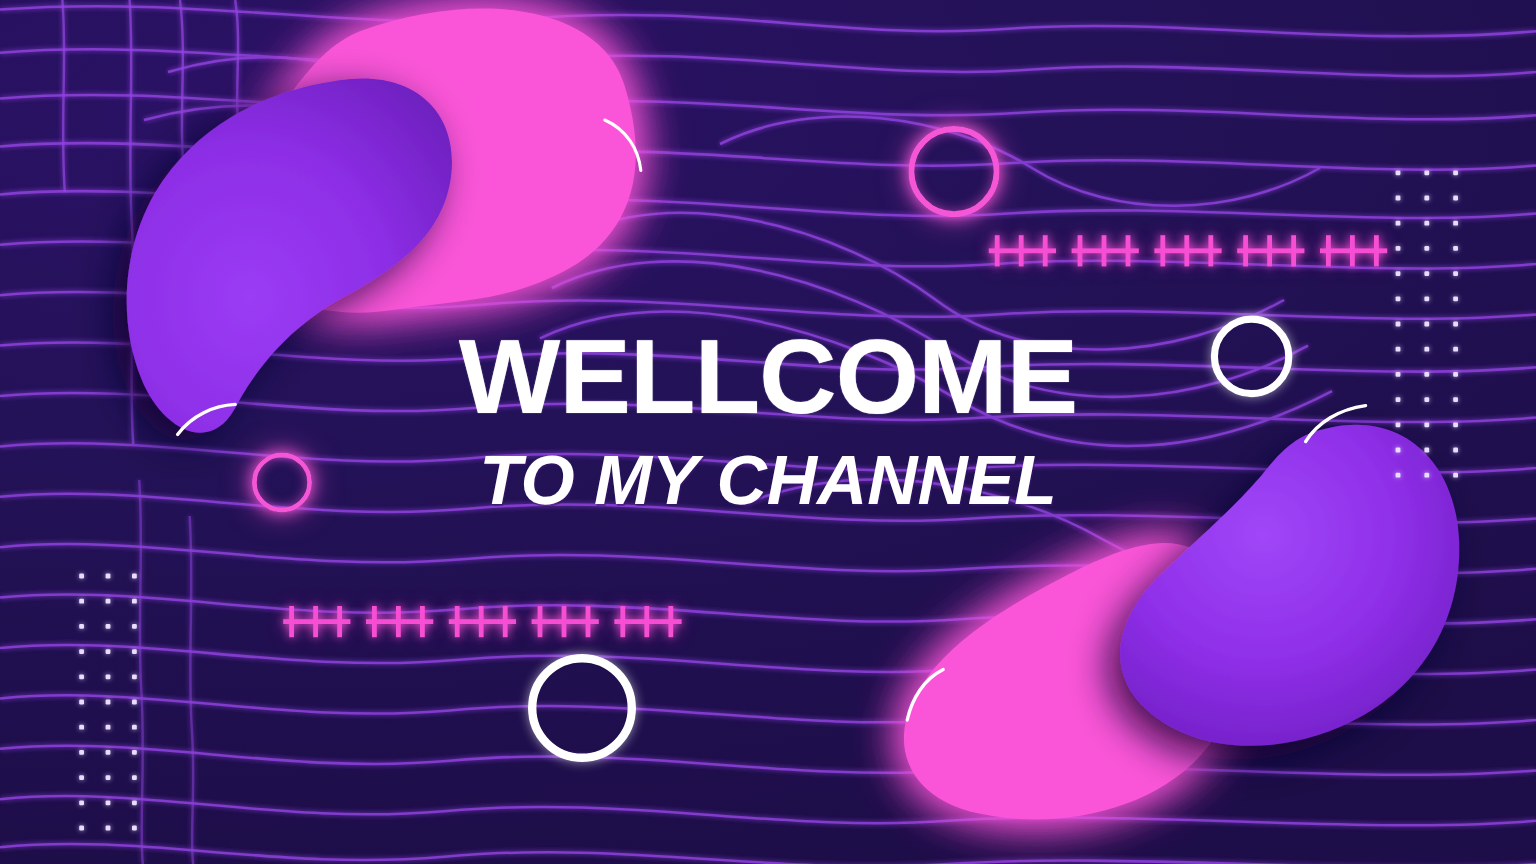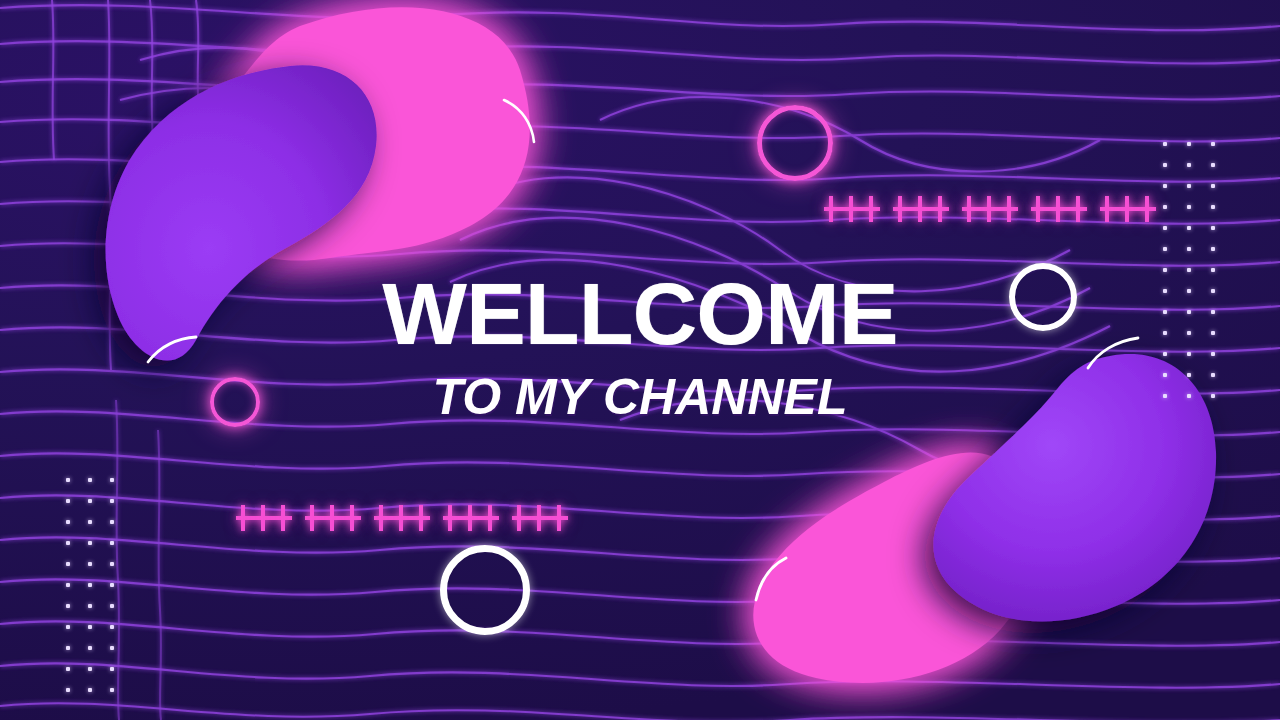--- a/index.html
+++ b/index.html
@@ -79,21 +79,21 @@
     line-height:.96;
     font-weight:bold;
     letter-spacing:-1px;
     transform:scaleX(1.02);
     text-shadow:0 0 1px rgba(255,255,255,.6);
   }
   #subtitle{
     display:block;
     margin-top:16px;
     color:#ffffff;
-    font-size:50px;
+    font-size:58px;
     line-height:1;
     font-weight:bold;
     font-style:italic;
     letter-spacing:0px;
     text-shadow:1px 2px 0 rgba(60,20,110,.55);
   }
 </style>
 </head>
 <body>
 

